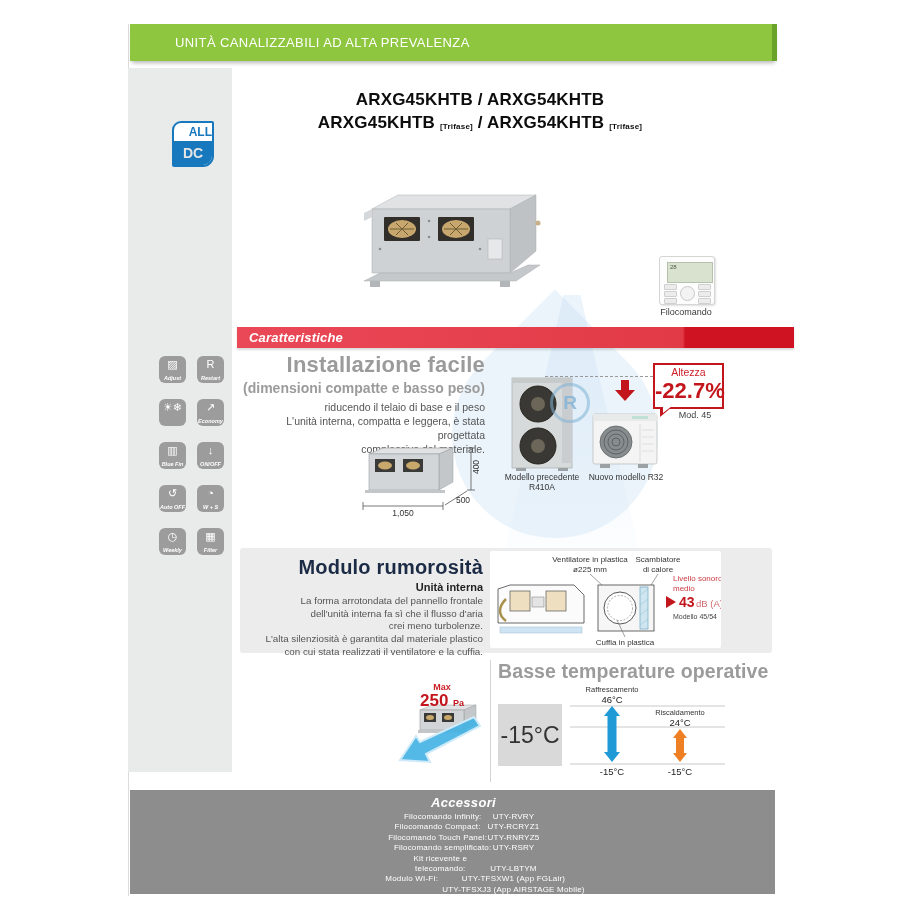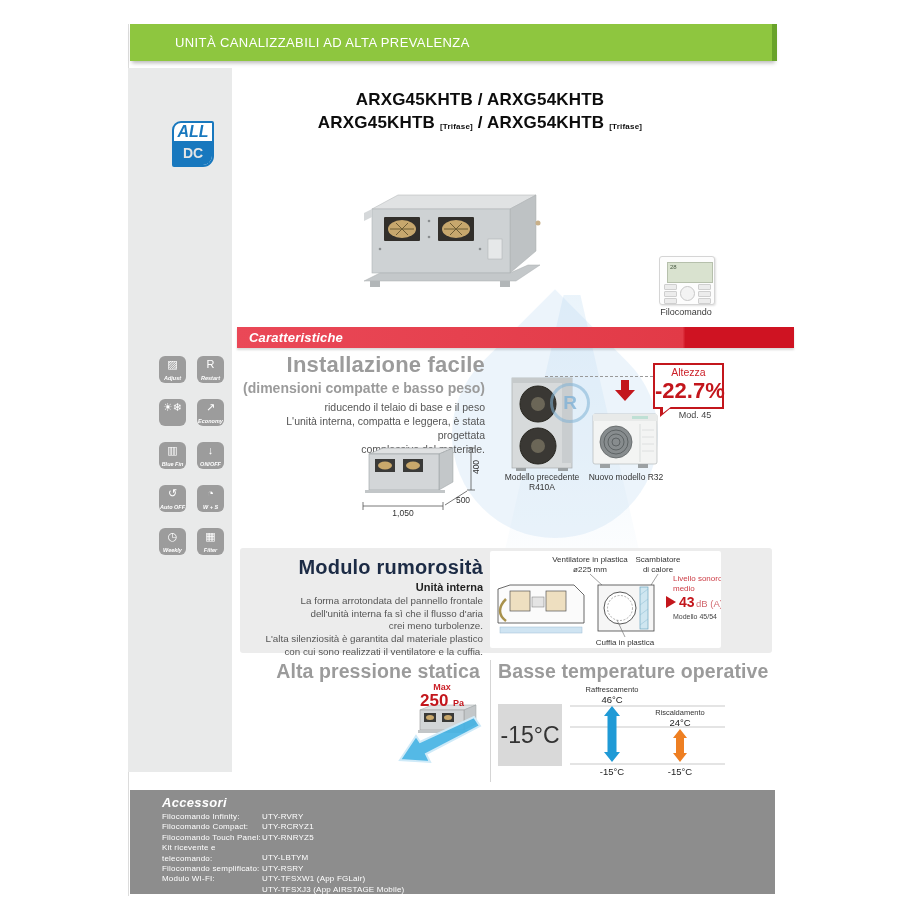--- a/index.html
+++ b/index.html
@@ -15,22 +15,22 @@
              border-right:5px solid #69a32a;box-shadow:0 4px 4px -2px rgba(0,0,0,.28);z-index:3;}
   .green-bar span{position:absolute;left:45px;top:0;line-height:37px;color:#fff;
                   font-size:13px;letter-spacing:.4px;}
 
   
   .sidebar{left:128px;top:68px;width:104px;height:704px;background:#e9eaea;z-index:1;}
 
   
   .alldc{left:172px;top:121px;width:38px;height:42px;border:2px solid #1878be;background:#fff;
          border-radius:9px 2px 11px 2px;overflow:hidden;z-index:2;}
-  .alldc .all{display:block;text-align:center;color:#1878be;font-weight:bold;font-style:italic;
-              font-size:16px;line-height:18px;}
+  .alldc .all{display:block;text-align:right;color:#1878be;font-weight:bold;
+              font-size:12px;line-height:18px;}
   .alldc .dc{display:block;text-align:center;background:#1878be;color:#e5e5e5;font-weight:bold;
              font-size:14px;line-height:24px;}
 
   
   .models{left:180px;top:90px;width:600px;text-align:center;color:#0d0d0d;z-index:2;}
   .models .l1{font-size:17px;font-weight:bold;letter-spacing:.2px;}
   .models .l2{font-size:17px;font-weight:bold;margin-top:3px;letter-spacing:.2px;}
   .models .tri{font-size:8px;font-weight:bold;position:relative;top:1px;}
 
   
@@ -98,21 +98,21 @@
   .press-max{left:412px;top:682px;width:60px;text-align:center;z-index:3;}
   .press-max .mx{font-size:9px;font-weight:bold;color:#cc2028;}
   .press-max .val{font-size:17px;font-weight:bold;color:#c3161c;line-height:15px;}
   .press-max .unit{font-size:9px;font-weight:bold;color:#c3161c;}
   .temps-title{left:498px;top:660px;width:276px;z-index:2;}
   .sec-title-sm{font-size:19.5px;font-weight:bold;color:#9b9b9b;letter-spacing:.1px;}
   .temp-badge{left:498px;top:704px;width:64px;height:62px;background:#d9d9d9;text-align:center;
               line-height:62px;font-size:23px;color:#333;z-index:2;}
 
   
-  .accessori{left:130px;top:790px;width:645px;height:104px;background:#8d8d8d;color:#fff;z-index:2;}
+  .accessori{left:130px;top:790px;width:645px;height:104px;background:#8d8d8d;color:#fff;z-index:2;text-align:center;}
   .acc-inner{position:absolute;left:32px;top:5px;right:10px;}
   .acc-title{font-size:13px;font-weight:bold;font-style:italic;letter-spacing:.3px;}
   .acc-rows{margin-top:2px;}
   .acc-row{font-size:8px;line-height:10.4px;letter-spacing:.2px;}
   .acc-label{display:inline-block;width:100px;}
 
   svg{display:block;}
   svg text{font-family:"Liberation Sans","DejaVu Sans",sans-serif;}
 </style>
 </head>
@@ -304,21 +304,21 @@
 
   <div class="abs noise-panel"></div>
   <div class="abs noise-text">
     <div class="noise-title">Modulo rumorosità</div>
     <div class="noise-sub">Unità interna</div>
     <div class="noise-body">
       <div>La forma arrotondata del pannello frontale</div>
       <div>dell'unità interna fa sì che il flusso d'aria</div>
       <div>crei meno turbolenze.</div>
       <div>L'alta silenziosità è garantita dal materiale plastico</div>
-      <div>con cui sono realizzati il ventilatore e la cuffia.</div>
+      <div>con cui stata realizzati il ventilatore e la cuffia.</div>
     </div>
   </div>
   <div class="abs noise-box">
     <svg width="231" height="97" viewBox="0 0 231 97">
       <text x="100" y="11" font-size="8" fill="#333" text-anchor="middle">Ventilatore in plastica</text>
       <text x="100" y="21" font-size="8" fill="#333" text-anchor="middle">ø225 mm</text>
       <text x="168" y="11" font-size="8" fill="#333" text-anchor="middle">Scambiatore</text>
       <text x="168" y="21" font-size="8" fill="#333" text-anchor="middle">di calore</text>
       <line x1="100" y1="23" x2="127" y2="48" stroke="#777" stroke-width="0.7"></line>
       <line x1="168" y1="23" x2="156" y2="42" stroke="#777" stroke-width="0.7"></line>
@@ -339,23 +339,20 @@
       <text x="183" y="40" font-size="8" fill="#cc3b44">medio</text>
       <polygon points="176,45 176,57 186,51" fill="#c3161c"></polygon>
       <text x="189" y="56" font-size="14" font-weight="bold" fill="#c3161c">43</text>
       <text x="206" y="56" font-size="9.5" fill="#d2696f">dB (A)</text>
       <text x="183" y="68" font-size="7" fill="#444">Modello 45/54</text>
     </svg>
   </div>
 
   <div class="abs col-divider"></div>
 
-  <div class="abs press-title">
-    <span class="sec-title-sm">Alta pressione statica</span>
-  </div>
   <div class="abs press-max">
     <div class="mx">Max</div>
     <div><span class="val">250</span> <span class="unit">Pa</span></div>
   </div>
   <svg class="abs" style="left:416px;top:702px;z-index:2" width="66" height="32" viewBox="0 0 66 32">
     <polygon points="4,8 48,8 60,3 16,3" fill="#e0e2e3" stroke="#9aa0a3" stroke-width="0.5"></polygon>
     <polygon points="48,8 60,3 60,22 48,28" fill="#c3c7c9" stroke="#9aa0a3" stroke-width="0.5"></polygon>
     <rect x="4" y="8" width="44" height="20" fill="#d2d5d7" stroke="#999" stroke-width="0.6"></rect>
     <rect x="8" y="11" width="12" height="9" fill="#3a3a38"></rect>
     <ellipse cx="14" cy="15.5" rx="4" ry="2.5" fill="#c9a86b"></ellipse>
@@ -392,26 +389,26 @@
           <div class="acc-row">
       <span class="acc-label">Filocomando Infinity:</span><span class="acc-value">UTY-RVRY</span>
     </div>
           <div class="acc-row">
       <span class="acc-label">Filocomando Compact:</span><span class="acc-value">UTY-RCRYZ1</span>
     </div>
           <div class="acc-row">
       <span class="acc-label">Filocomando Touch Panel:</span><span class="acc-value">UTY-RNRYZ5</span>
     </div>
           <div class="acc-row">
+      <span class="acc-label">Filocomando semplificato:</span><span class="acc-value">UTY-RSRY</span>
+    </div>
+          <div class="acc-row">
       <span class="acc-label">Kit ricevente e telecomando:</span><span class="acc-value">UTY-LBTYM</span>
     </div>
           <div class="acc-row">
-      <span class="acc-label">Filocomando semplificato:</span><span class="acc-value">UTY-RSRY</span>
-    </div>
-          <div class="acc-row">
       <span class="acc-label">Modulo WI-FI:</span><span class="acc-value">UTY-TFSXW1 (App FGLair)</span>
     </div>
           <div class="acc-row">
       <span class="acc-label"></span><span class="acc-value">UTY-TFSXJ3 (App AIRSTAGE Mobile)</span>
     </div>
         </div>
     </div>
   </div>
 
 </div>

